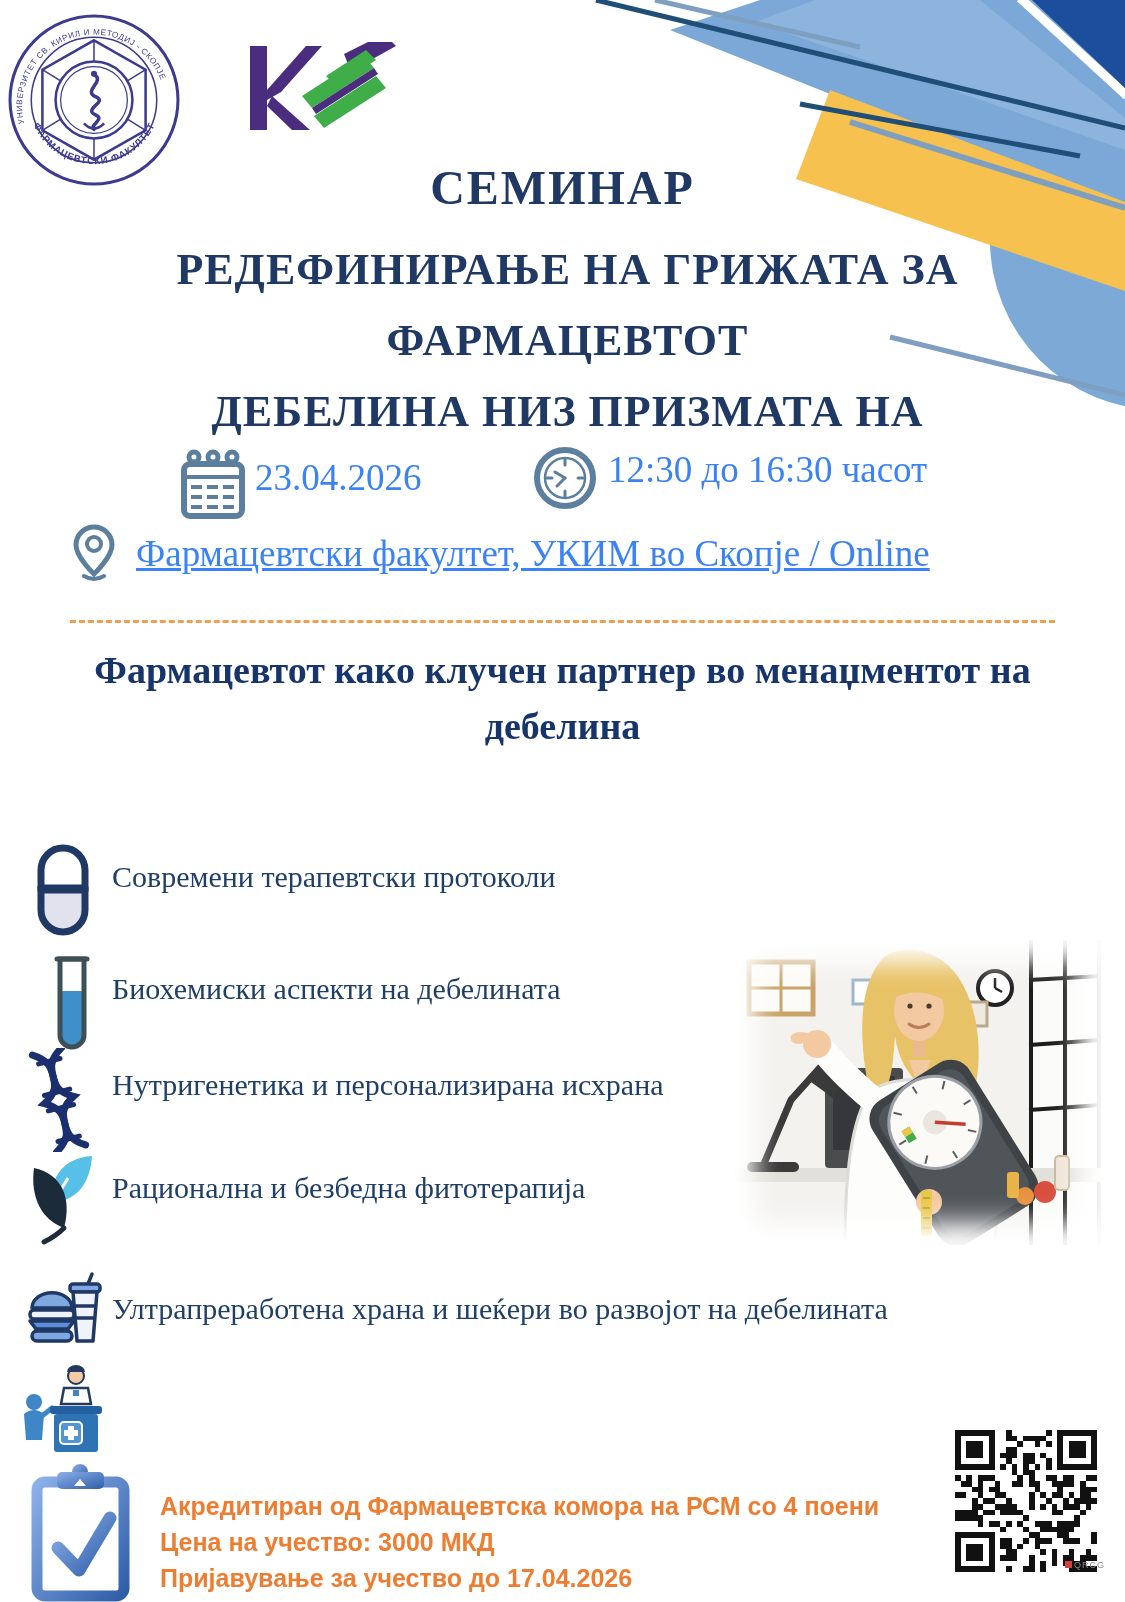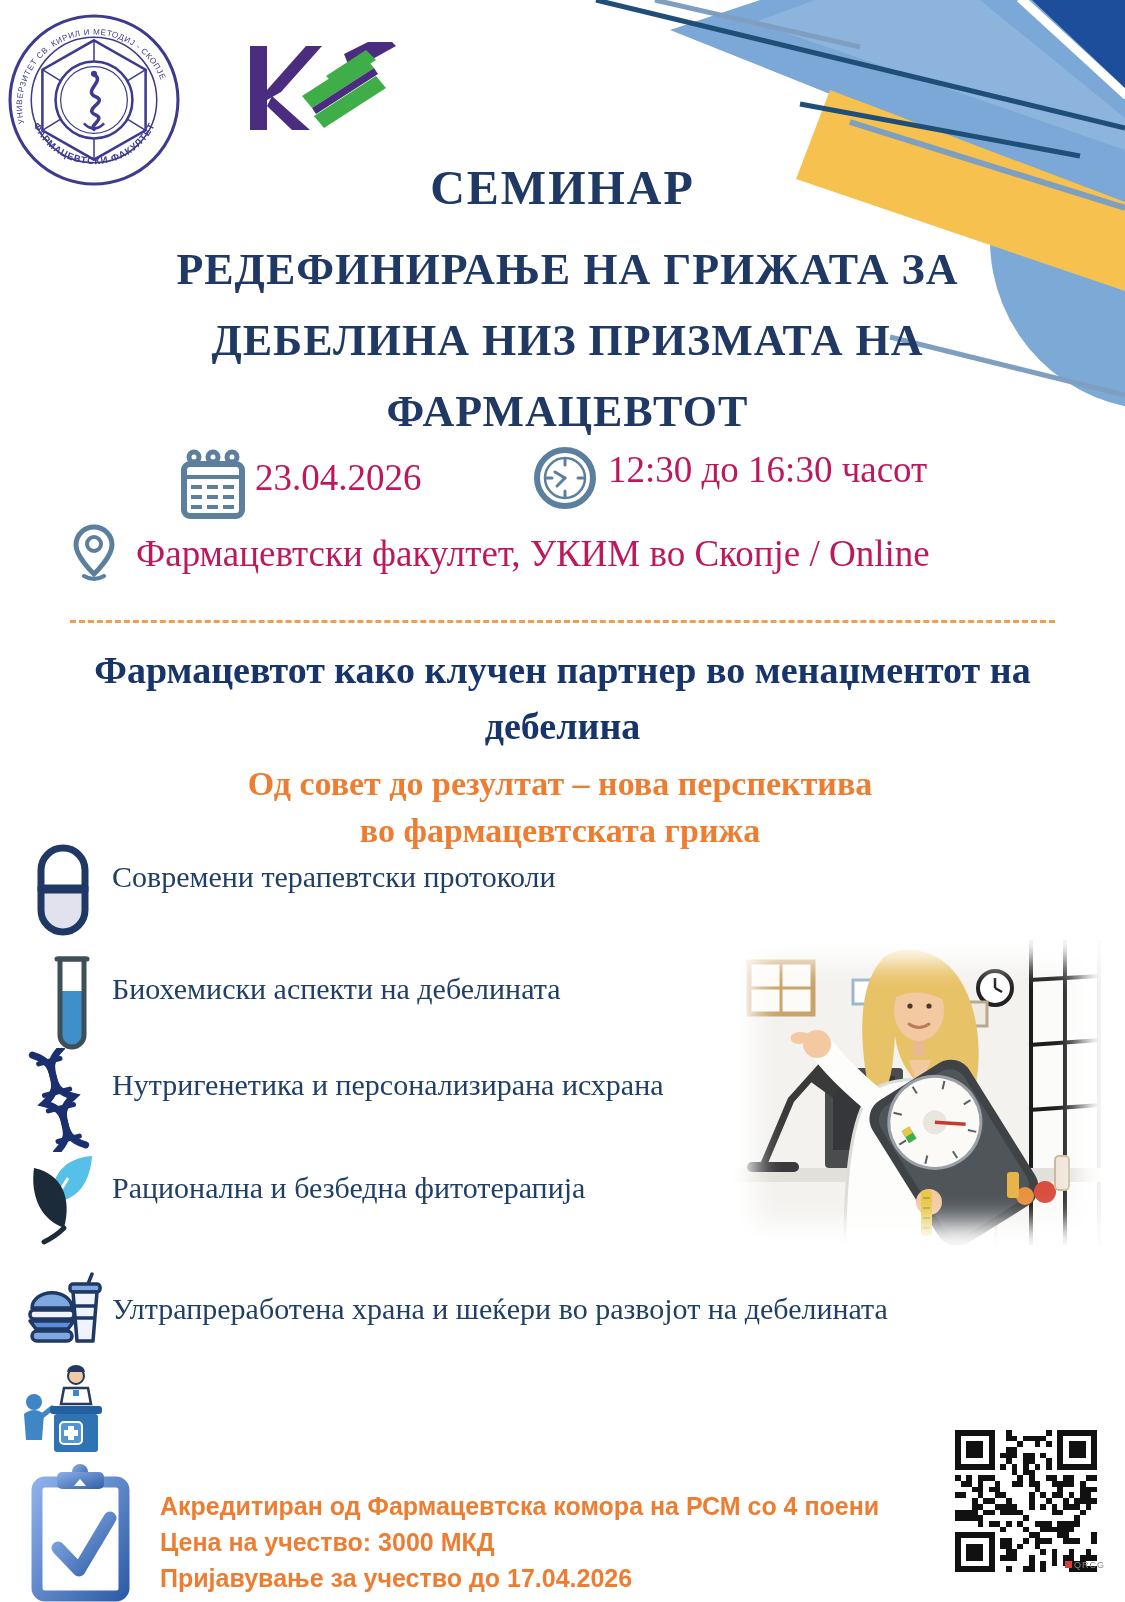--- a/index.html
+++ b/index.html
@@ -4,24 +4,24 @@
 <style>
   html,body{margin:0;padding:0;background:#e9e9e9;}
   .poster{position:relative;width:1125px;height:1602px;background:#ffffff;overflow:hidden;
           font-family:"Liberation Serif","DejaVu Serif",serif;}
   .abs{position:absolute;}
   
   .seminar{left:0;top:160px;width:1125px;text-align:center;font-weight:bold;font-size:48px;
            letter-spacing:2px;color:#1f3864;}
   .main-title{left:0;top:234px;width:1055px;text-align:center;font-weight:bold;font-size:44px;
               line-height:71px;color:#1f3864;letter-spacing:1px;padding-left:40px;}
-  .meta-row{color:#be185d;font-size:37px;}
+  .meta-row{color:#3b82f6;font-size:37px;}
   .date-text{left:255px;top:456px;}
   .time-text{left:608px;top:448px;}
-  .loc-text{left:136px;top:532px;}
+  .loc-text{left:136px;top:532px;text-decoration:underline;}
   .divider{left:70px;top:620px;width:985px;border-top:3px dashed #ef9f4f;height:0;}
   .partner{left:0;top:642px;width:1125px;text-align:center;font-weight:bold;font-size:38px;
            line-height:56px;color:#17356b;}
   .orangeh{left:0;top:760px;width:1120px;text-align:center;font-weight:bold;font-size:34px;
            line-height:47px;color:#ed7d31;}
   .topic{color:#1f3f66;font-size:30px;white-space:nowrap;}
   .topic.wrap{white-space:normal;}
   .footer-text{left:160px;top:1488px;width:720px;color:#ed7d31;font-weight:bold;font-size:25px;
                line-height:36px;font-family:"Liberation Sans","DejaVu Sans",sans-serif;}
   
@@ -88,22 +88,22 @@
       <polygon points="64,66 126,26 130,32 68,72" fill="#4a2d7f"></polygon>
       <polygon points="66,74 128,34 138,46 76,86" fill="#3fae49"></polygon>
       <polygon points="96,12 136,-8 148,4 112,24 100,22" fill="#4a2d7f"></polygon>
       <polygon points="78,34 118,8 128,18 88,44" fill="#3fae49"></polygon>
     </g>
   </svg>
 
   <div class="abs seminar">СЕМИНАР</div>
   <div class="abs main-title">
     <div>РЕДЕФИНИРАЊЕ НА ГРИЖАТА ЗА</div>
+    <div>ФАРМАЦЕВТОТ</div>
     <div>ДЕБЕЛИНА НИЗ ПРИЗМАТА НА</div>
-    <div>ФАРМАЦЕВТОТ</div>
   </div>
 
   <svg class="abs" style="left:178px;top:448px" width="70" height="74" viewBox="0 0 70 74">
     <rect x="6" y="16" width="58" height="52" rx="6" fill="none" stroke="#5b7f9d" stroke-width="6"></rect>
     <line x1="9" y1="29" x2="61" y2="29" stroke="#5b7f9d" stroke-width="4"></line>
     <g stroke="#5b7f9d" stroke-width="5" stroke-linecap="round">
       <circle cx="16" cy="9" r="5" fill="none"></circle>
         <circle cx="35" cy="9" r="5" fill="none"></circle>
         <circle cx="54" cy="9" r="5" fill="none"></circle>
     </g>
@@ -142,24 +142,20 @@
   </svg>
   <div class="abs meta-row loc-text">Фармацевтски факултет, УКИМ во Скопје / Online</div>
 
   <div class="abs divider"></div>
 
   <div class="abs partner">
     <div>Фармацевтот како клучен партнер во менаџментот на</div>
     <div>дебелина</div>
   </div>
 
-  <div class="abs orangeh">
-    <div>Од совет до резултат – нова перспектива</div>
-    <div>во фармацевтската грижа</div>
-  </div>
 
   <svg class="abs" style="left:36px;top:843px" width="54" height="94" viewBox="0 0 54 94">
     <path d="M27,5 a22,22 0 0 1 22,22 v18 H5 V27 a22,22 0 0 1 22,-22 Z" fill="#ffffff" stroke="#1f3864" stroke-width="7"></path>
     <path d="M5,45 h44 v20 a22,22 0 0 1 -44,0 Z" fill="#e2e2ee" stroke="#1f3864" stroke-width="7" transform="translate(0,2)"></path>
   </svg>
   <div class="abs topic" style="left:112px;top:860px">Современи терапевтски протоколи</div>
 
   <svg class="abs" style="left:52px;top:955px" width="40" height="98" viewBox="0 0 40 98">
     <path d="M8,36 h24 v44 a12,12 0 0 1 -24,0 Z" fill="#3f8fca"></path>
     <path d="M8,4 h24 v76 a12,12 0 0 1 -24,0 Z" fill="none" stroke="#3d4f57" stroke-width="5"></path>

